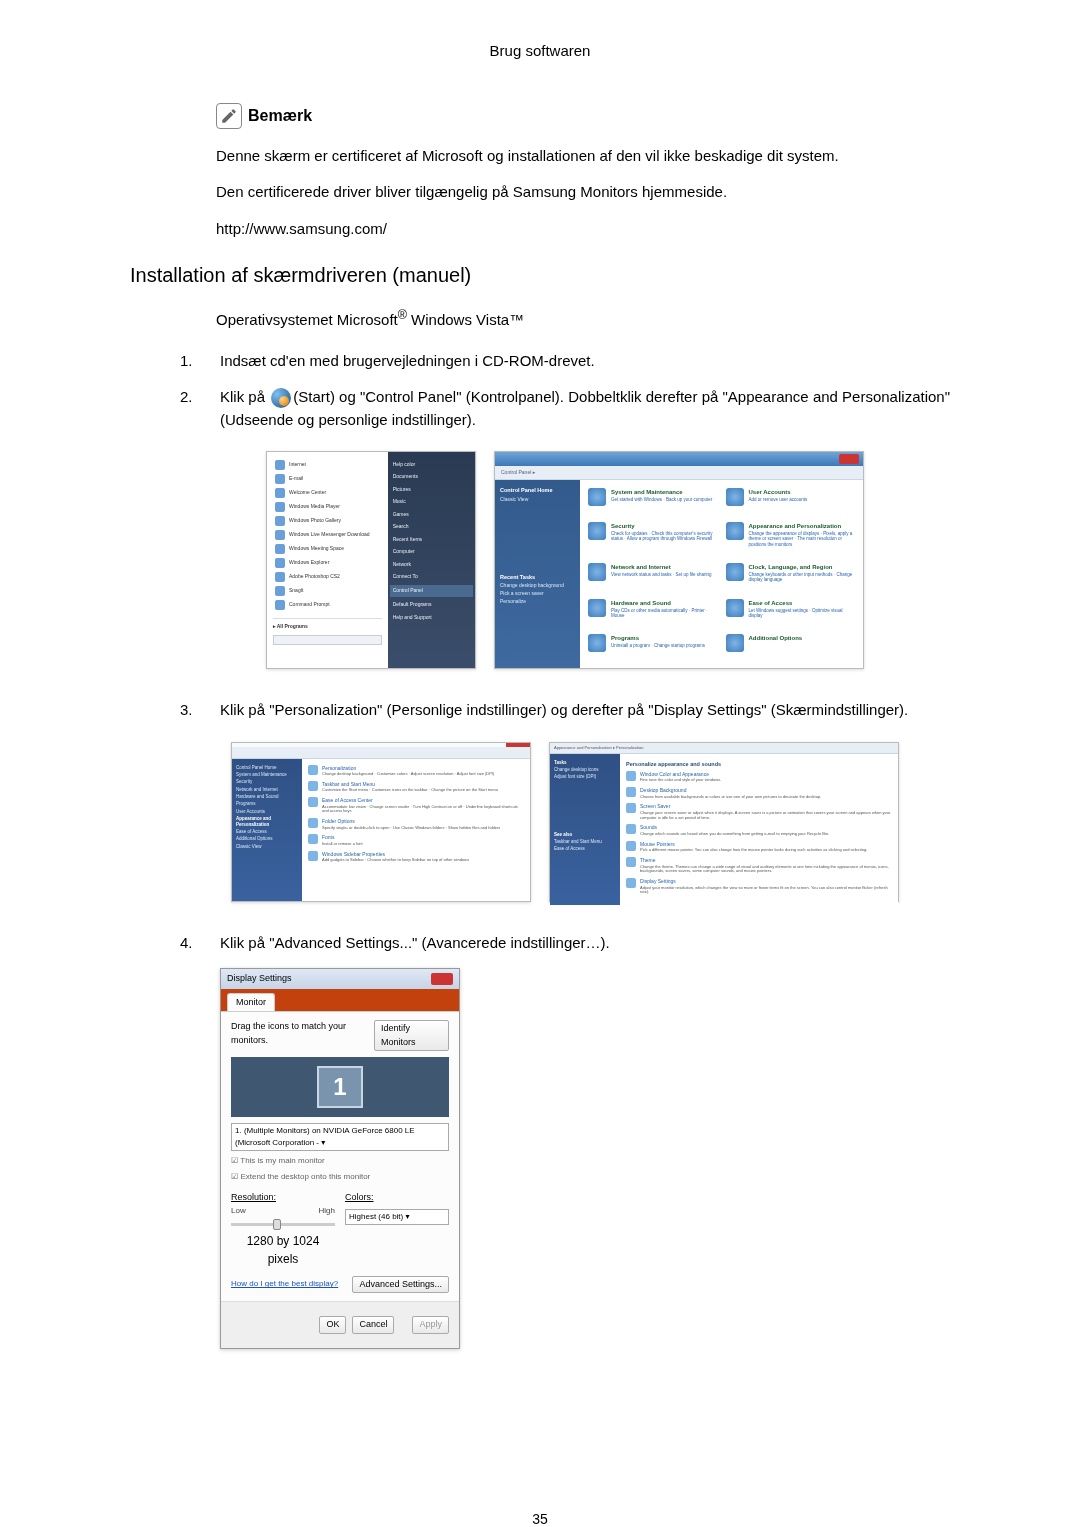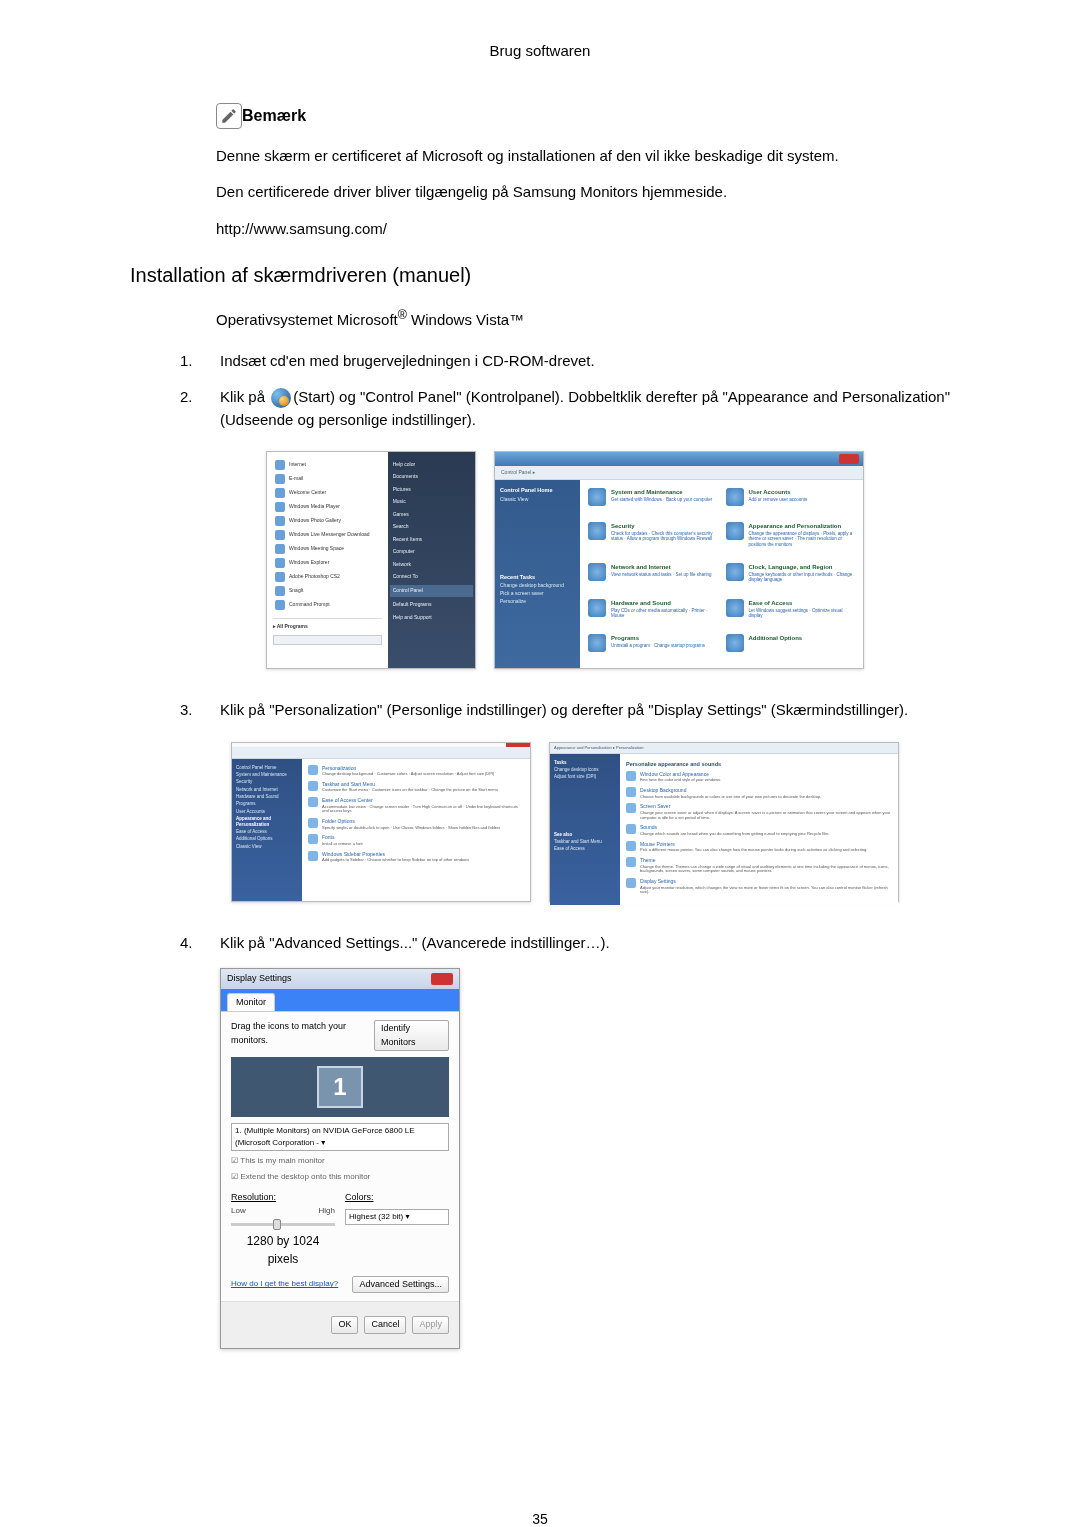--- a/index.html
+++ b/index.html
@@ -14,20 +14,21 @@
       line-height: 1.5;
     }
     .section-header {
       text-align: center;
       font-size: 15px;
       margin-bottom: 40px;
     }
     .note-row {
       display: flex;
       align-items: center;
+      gap: 6px;
       margin-left: 86px;
       margin-bottom: 16px;
     }
     .note-icon {
       width: 26px;
       height: 26px;
       border: 1.5px solid #888;
       border-radius: 4px;
       display: flex;
       align-items: center;
@@ -124,21 +125,21 @@
     .perso-row .picon { width: 10px; height: 10px; background: #7fb4e6; border-radius: 2px; flex-shrink: 0; }
     .perso-row .ptitle { color: #2a65b2; font-size: 5px; }
     .perso-row .pdesc { color: #555; font-size: 4px; line-height: 1.2; }
     
     .disp-thumb { width: 350px; height: 160px; display: flex; flex-direction: column; font-size: 4.5px; }
     .disp-main { flex: 1; background: #fff; padding: 6px 6px; }
     
     .ds-dlg { width: 240px; margin-left: 90px; margin-top: 10px; border: 1px solid #999; background: #f3f3f3; font-size: 9px; box-shadow: 0 1px 4px rgba(0,0,0,0.2); }
     .ds-title { background: linear-gradient(#dfe8f4,#c6d4e8); padding: 3px 6px; display: flex; align-items: center; }
     .ds-title .tclose { width: 22px; height: 12px; background: #c33; margin-left: auto; border-radius: 2px; }
-    .ds-tabs { background: #3b82f6; padding: 4px 6px 0 6px; border-bottom: 1px solid #ccc; }
+    .ds-tabs { background: #c2410c; padding: 4px 6px 0 6px; border-bottom: 1px solid #ccc; }
     .ds-tabs span { display: inline-block; padding: 2px 8px; border: 1px solid #ccc; border-bottom: none; background: #fcfcfc; border-radius: 3px 3px 0 0; }
     .ds-content { background: #fcfcfc; padding: 8px 10px; }
     .ds-drag { margin-bottom: 4px; }
     .ds-idrow { display: flex; justify-content: space-between; align-items: center; }
     .ds-btn { border: 1px solid #aaa; padding: 1px 6px; background: linear-gradient(#fff,#e9e9e9); border-radius: 2px; }
     .ds-monarea { background: #3f5770; height: 60px; margin: 6px 0; display: flex; align-items: center; justify-content: center; }
     .ds-mon { width: 46px; height: 42px; background: #7a94ad; border: 2px solid #c8d6e4; display: flex; align-items: center; justify-content: center; color: #fff; font-size: 24px; font-weight: bold; }
     .ds-select { border: 1px solid #aaa; padding: 1px 3px; background: #fff; font-size: 8px; }
     .ds-chk { margin-top: 4px; font-size: 8px; color: #666; }
     .ds-bottomrow { display: flex; gap: 10px; margin-top: 8px; }
@@ -523,29 +524,29 @@
             <span>Low</span>
             <span>High</span>
           </div>
         <div class="ds-slider">
             <div class="knob"></div>
           </div>
         <div style="text-align:center;font-size:12px;">1280 by 1024 pixels</div>
       </div>
       <div class="ds-col">
         <div style="text-decoration:underline;">Colors:</div>
-        <div class="ds-select" style="margin-top:4px;"><span>Highest (32 bit)</span> ▾</div>
+        <div class="ds-select" style="margin-top:4px;"><span>Highest (46 bit)</span> ▾</div>
       </div>
     </div>
     <div class="ds-advrow">
       <span class="ds-link">How do I get the best display?</span>
       <span class="ds-btn">Advanced Settings...</span>
     </div>
   </div>
   <div class="ds-footer">
     <span class="ds-btn">OK</span>
     <span class="ds-btn">Cancel</span>
-    <span class="ds-btn" style="color:#999;">Apply</span>
+    <span class="ds-btn" style="color:#999;margin-left:12px;">Apply</span>
   </div>
 </div>
 
 <div class="spacer"></div>
 <div class="pageno">35</div>
 
 </body></html>

